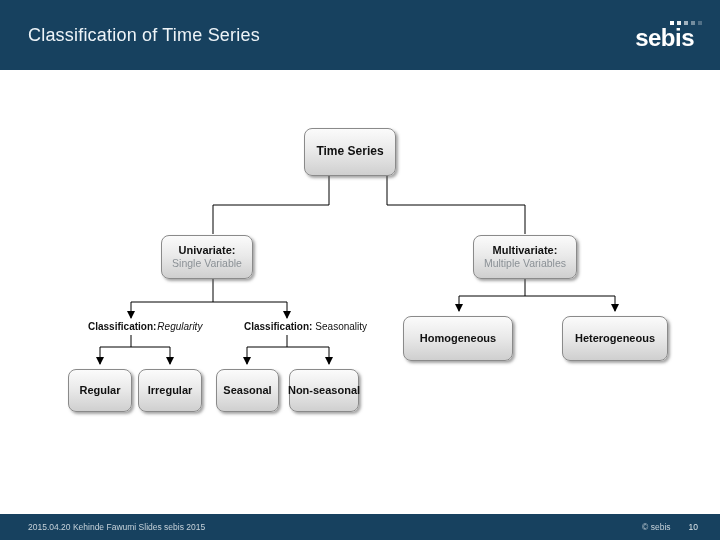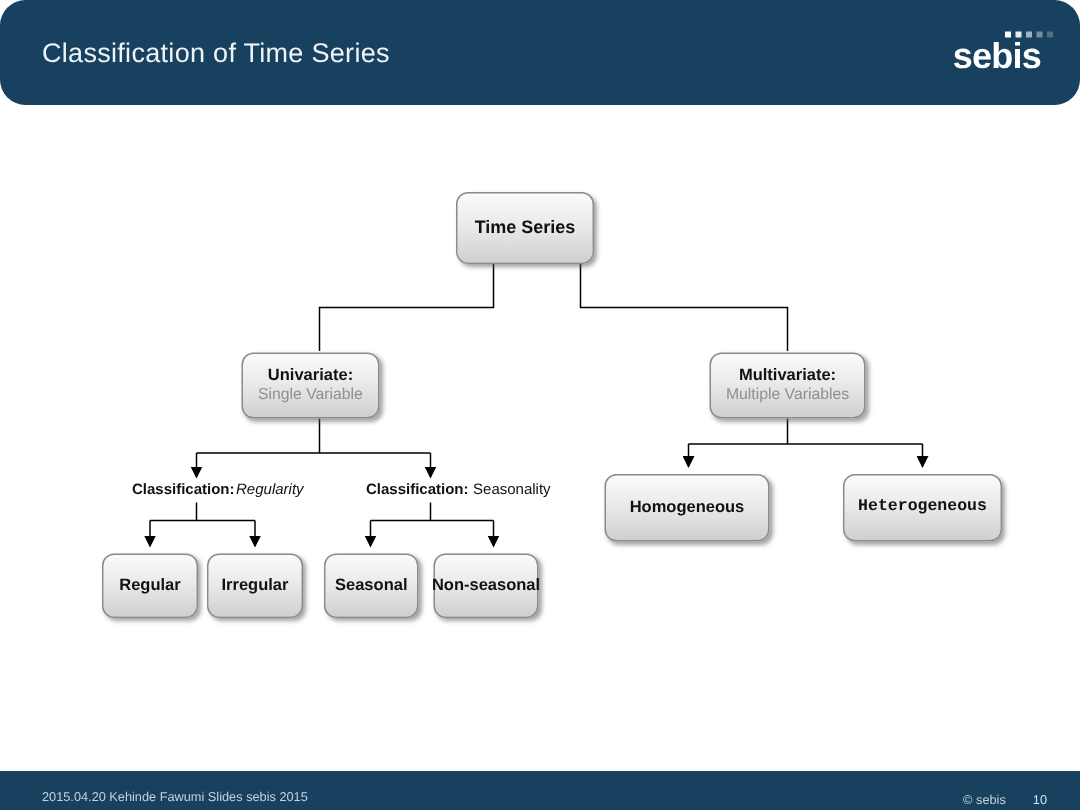--- a/index.html
+++ b/index.html
@@ -7,21 +7,20 @@
     position:relative; width:720px; height:540px; background:#ffffff;
     overflow:hidden; font-family:"Liberation Sans", sans-serif;
   }
 
   
   .topbar {
     position:absolute; top:0; left:0; width:720px; height:70px;
     background:#17415f; box-sizing:border-box;
     display:flex; align-items:center; justify-content:space-between;
     padding:0 26px 0 28px;
-    border-radius:17px;
   }
   .slide-title {
     margin:0; font-size:18px; font-weight:normal; color:#eef4f8; letter-spacing:.2px;
   }
   .logo { display:flex; flex-direction:column; align-items:flex-end; }
   .logo-dots { display:flex; gap:3px; margin:0 -8px 1px 0; }
   .logo-dots i { width:4px; height:4px; background:#ffffff; display:block; }
   .logo-dots i:nth-child(1){opacity:1}
   .logo-dots i:nth-child(2){opacity:.9}
   .logo-dots i:nth-child(3){opacity:.6}
@@ -43,42 +42,42 @@
     display:flex; flex-direction:column; align-items:center; justify-content:center;
     text-align:center; font-weight:bold; color:#111111; font-size:11px; line-height:1.3;
     white-space:nowrap;
   }
   .node .subtitle { font-weight:normal; color:#8b9196; font-size:10.5px; }
 
   .n-root        { left:304px; top:128px; width:92px; height:48px; font-size:12px; }
   .n-univariate  { left:161px; top:235px; width:92px; height:44px; }
   .n-multivariate{ left:473px; top:235px; width:104px; height:44px; }
   .n-homogeneous { left:403px; top:316px; width:110px; height:45px; }
-  .n-heterogeneous{ left:562px; top:316px; width:106px; height:45px;font-family:Liberation Mono, monospace; }
+  .n-heterogeneous{ left:562px; top:316px; width:106px; height:45px; }
   .n-regular     { left:68px;  top:369px; width:64px;  height:43px;text-align:right; }
   .n-irregular   { left:138px; top:369px; width:64px;  height:43px; }
   .n-seasonal    { left:216px; top:369px; width:63px;  height:43px; }
   .n-nonseasonal { left:289px; top:369px; width:70px;  height:43px; }
 
   .class-label {
     position:absolute; top:321px; width:142px; text-align:center;
     font-size:10px; color:#111111; white-space:nowrap;
   }
   .cl-regularity  { left:60px;  }
   .cl-seasonality { left:216px; }
   .class-label .prefix { font-weight:bold;padding-left:28px; }
   .cl-regularity  .value { font-style:italic; margin-left:1px; }
   .cl-seasonality .value { margin-left:3px; }
 
   
   .footbar {
     position:absolute; left:0; bottom:0; width:720px; height:26px;
     background:#17415f; box-sizing:border-box;
-    display:flex; justify-content:space-between;
-    padding:12px 22px 0 28px; font-size:8.5px; color:#c6d2da;
+    display:flex; align-items:center; justify-content:space-between;
+    padding:0 22px 0 28px; font-size:8.5px; color:#c6d2da;
   }
   .footbar .right { display:flex; align-items:center; gap:18px; }
   .footbar .page { color:#dbe4ea; }
 </style>
 </head>
 <body>
 
 <div class="slide">
 
   <div class="topbar">

